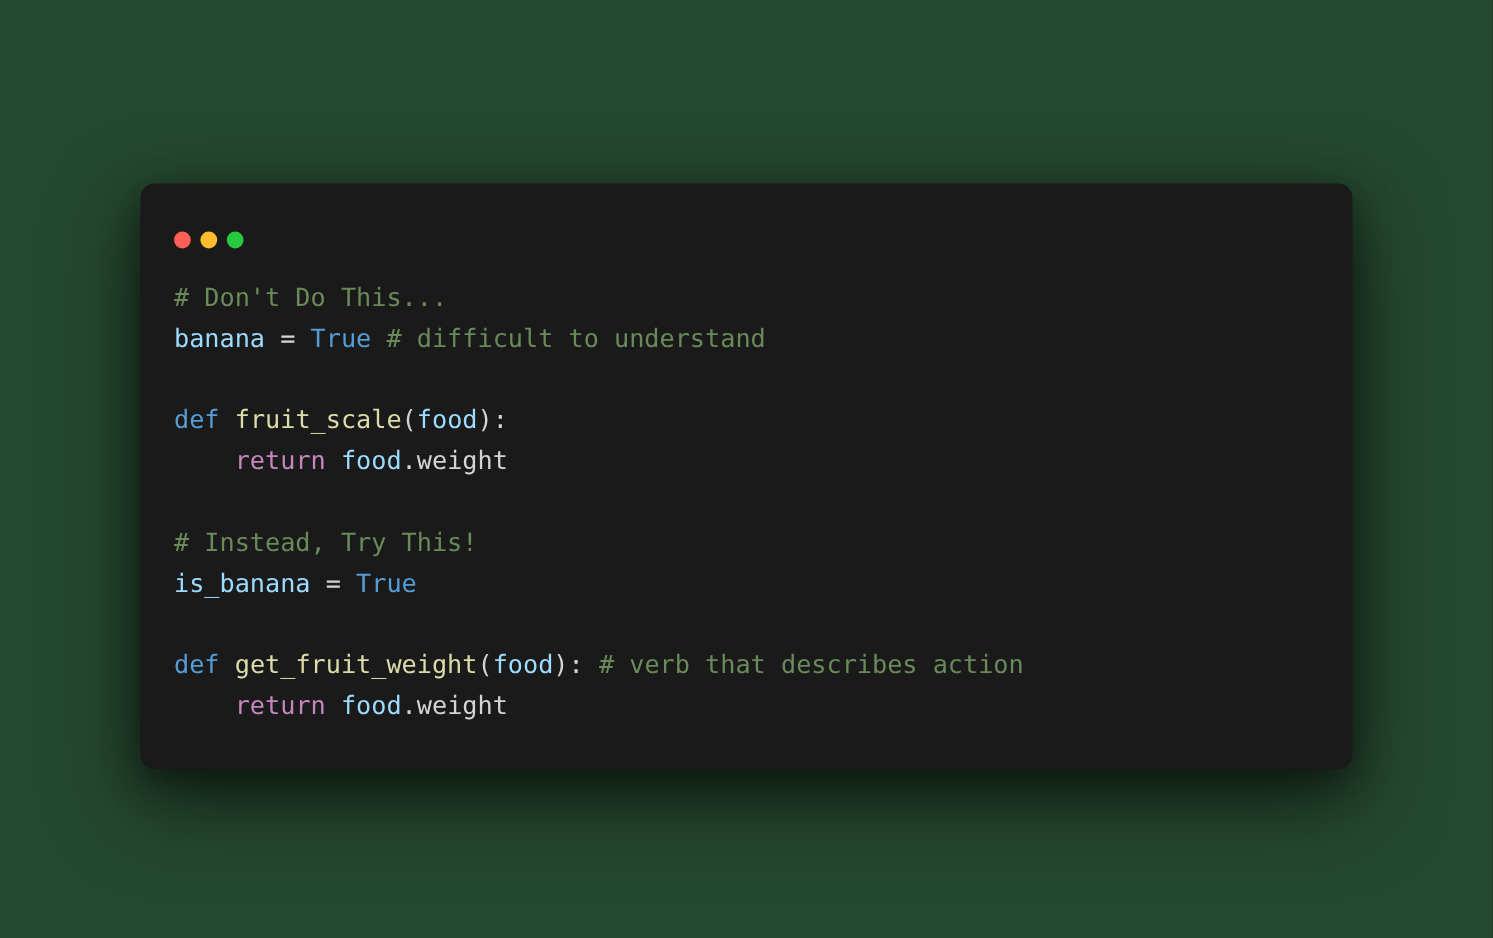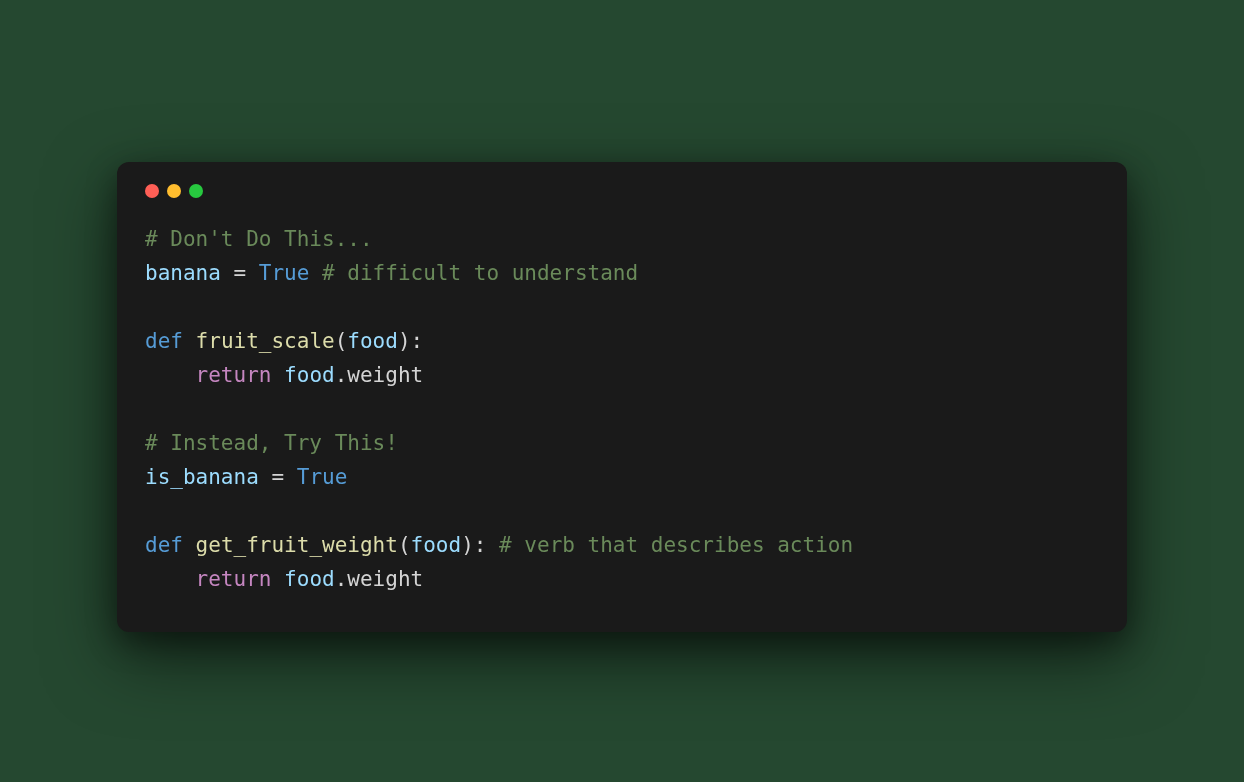--- a/index.html
+++ b/index.html
@@ -27,21 +27,21 @@
       width: 900px;
       height: 400px;
       background: radial-gradient(ellipse, rgba(0,0,0,0.35) 0%, rgba(0,0,0,0) 70%);
       pointer-events: none;
       z-index: 0;
     }
     .window {
       background: #1a1a1a;
       border-radius: 12px;
       width: 1010px;
-      padding: 22px 28px 36px 28px;
+      padding: 40px 28px 36px 28px;
       box-shadow: 0 25px 70px rgba(0,0,0,0.55), 0 10px 30px rgba(0,0,0,0.4);
       position: relative;
       z-index: 1;
       margin-top: 12px;
     }
     .titlebar {
       display: flex;
       gap: 8px;
       align-items: center;
       padding-bottom: 24px;

